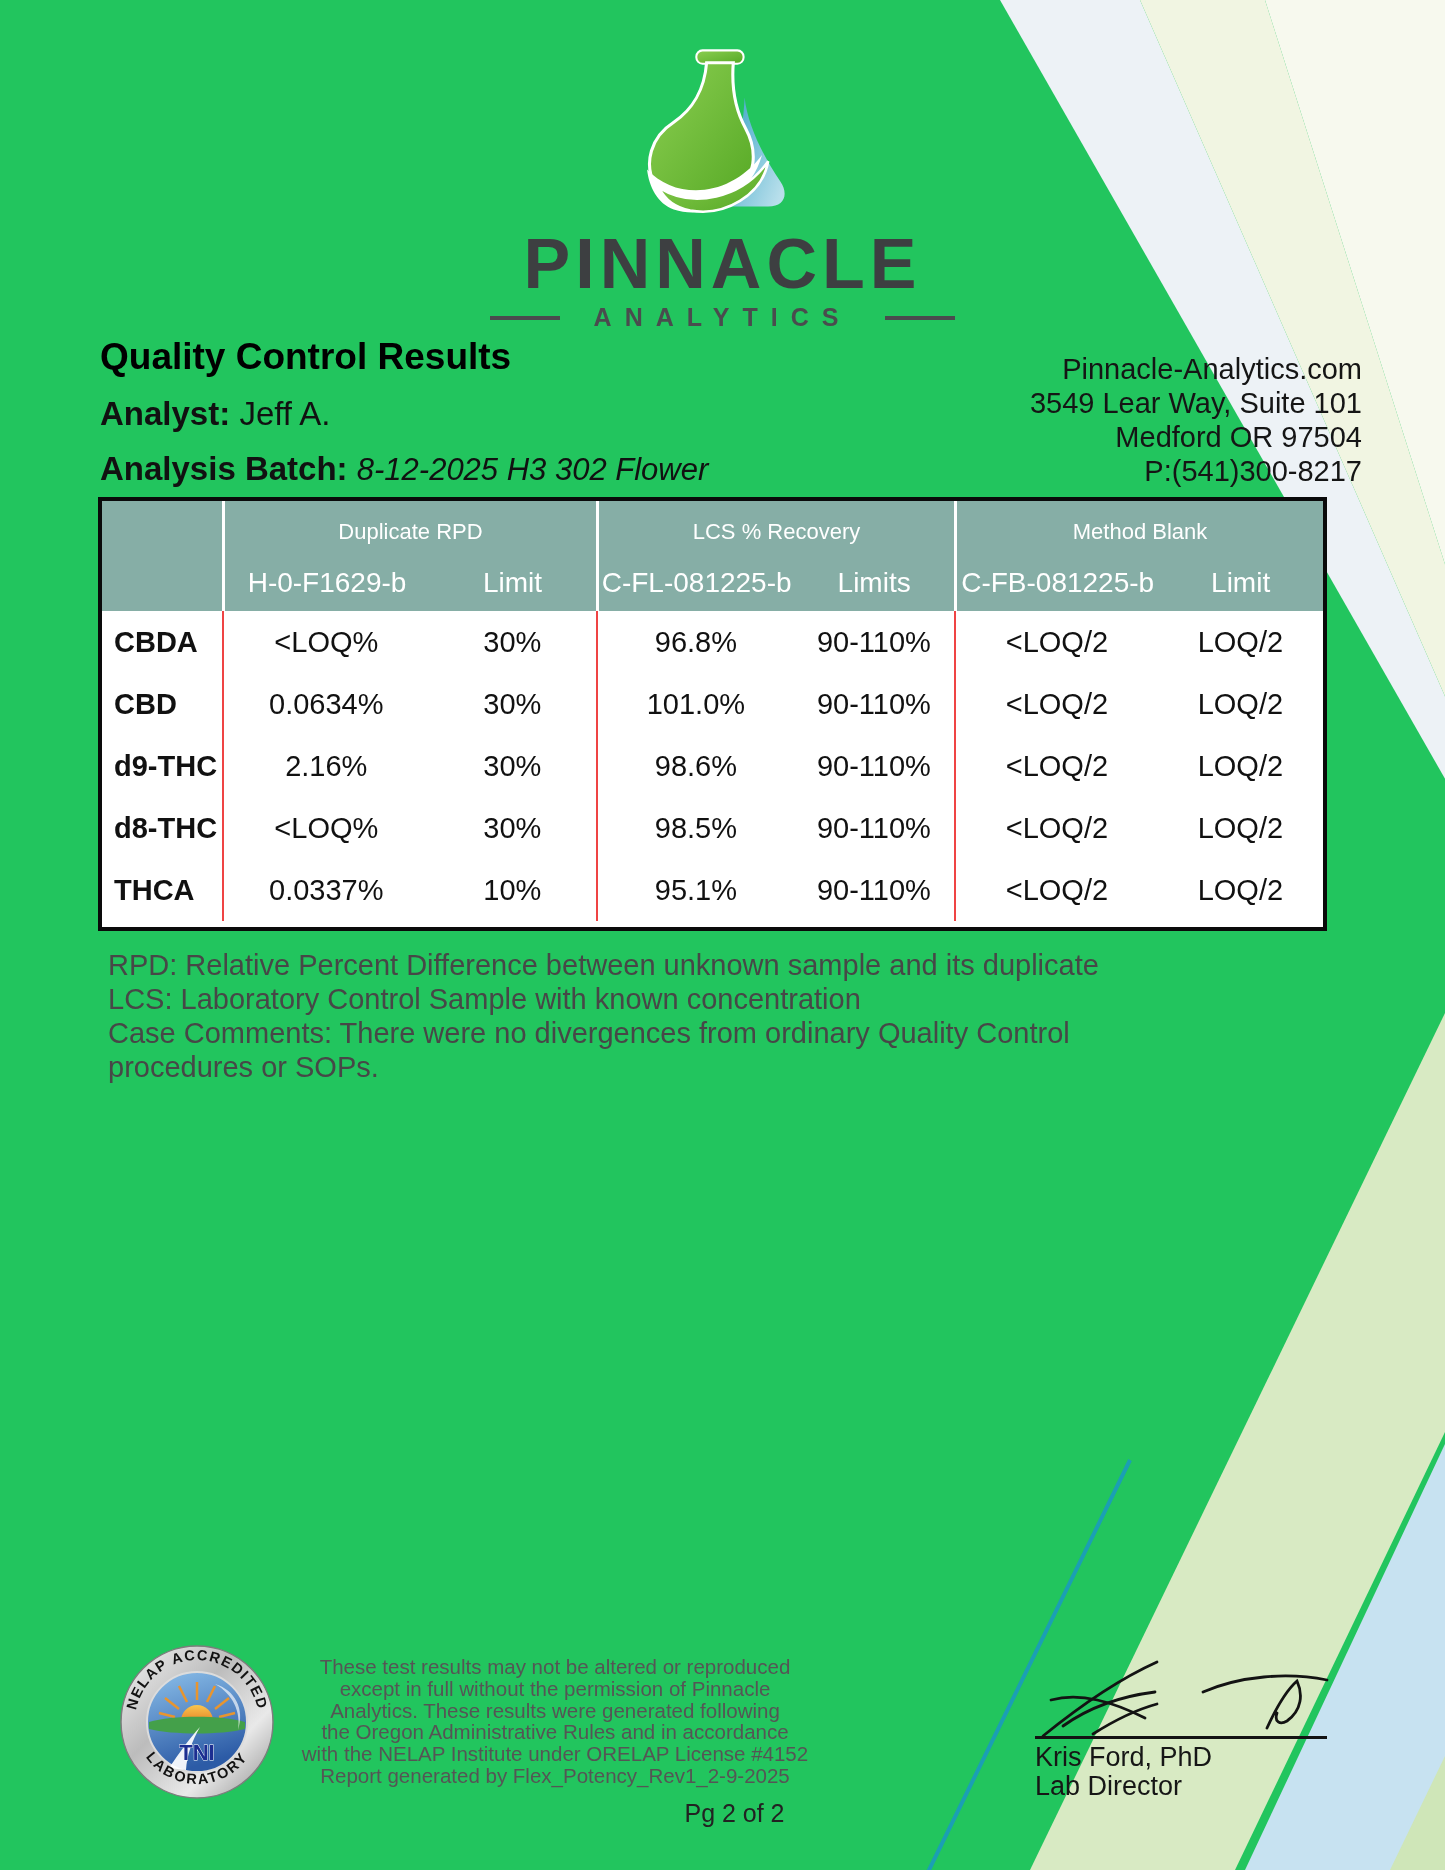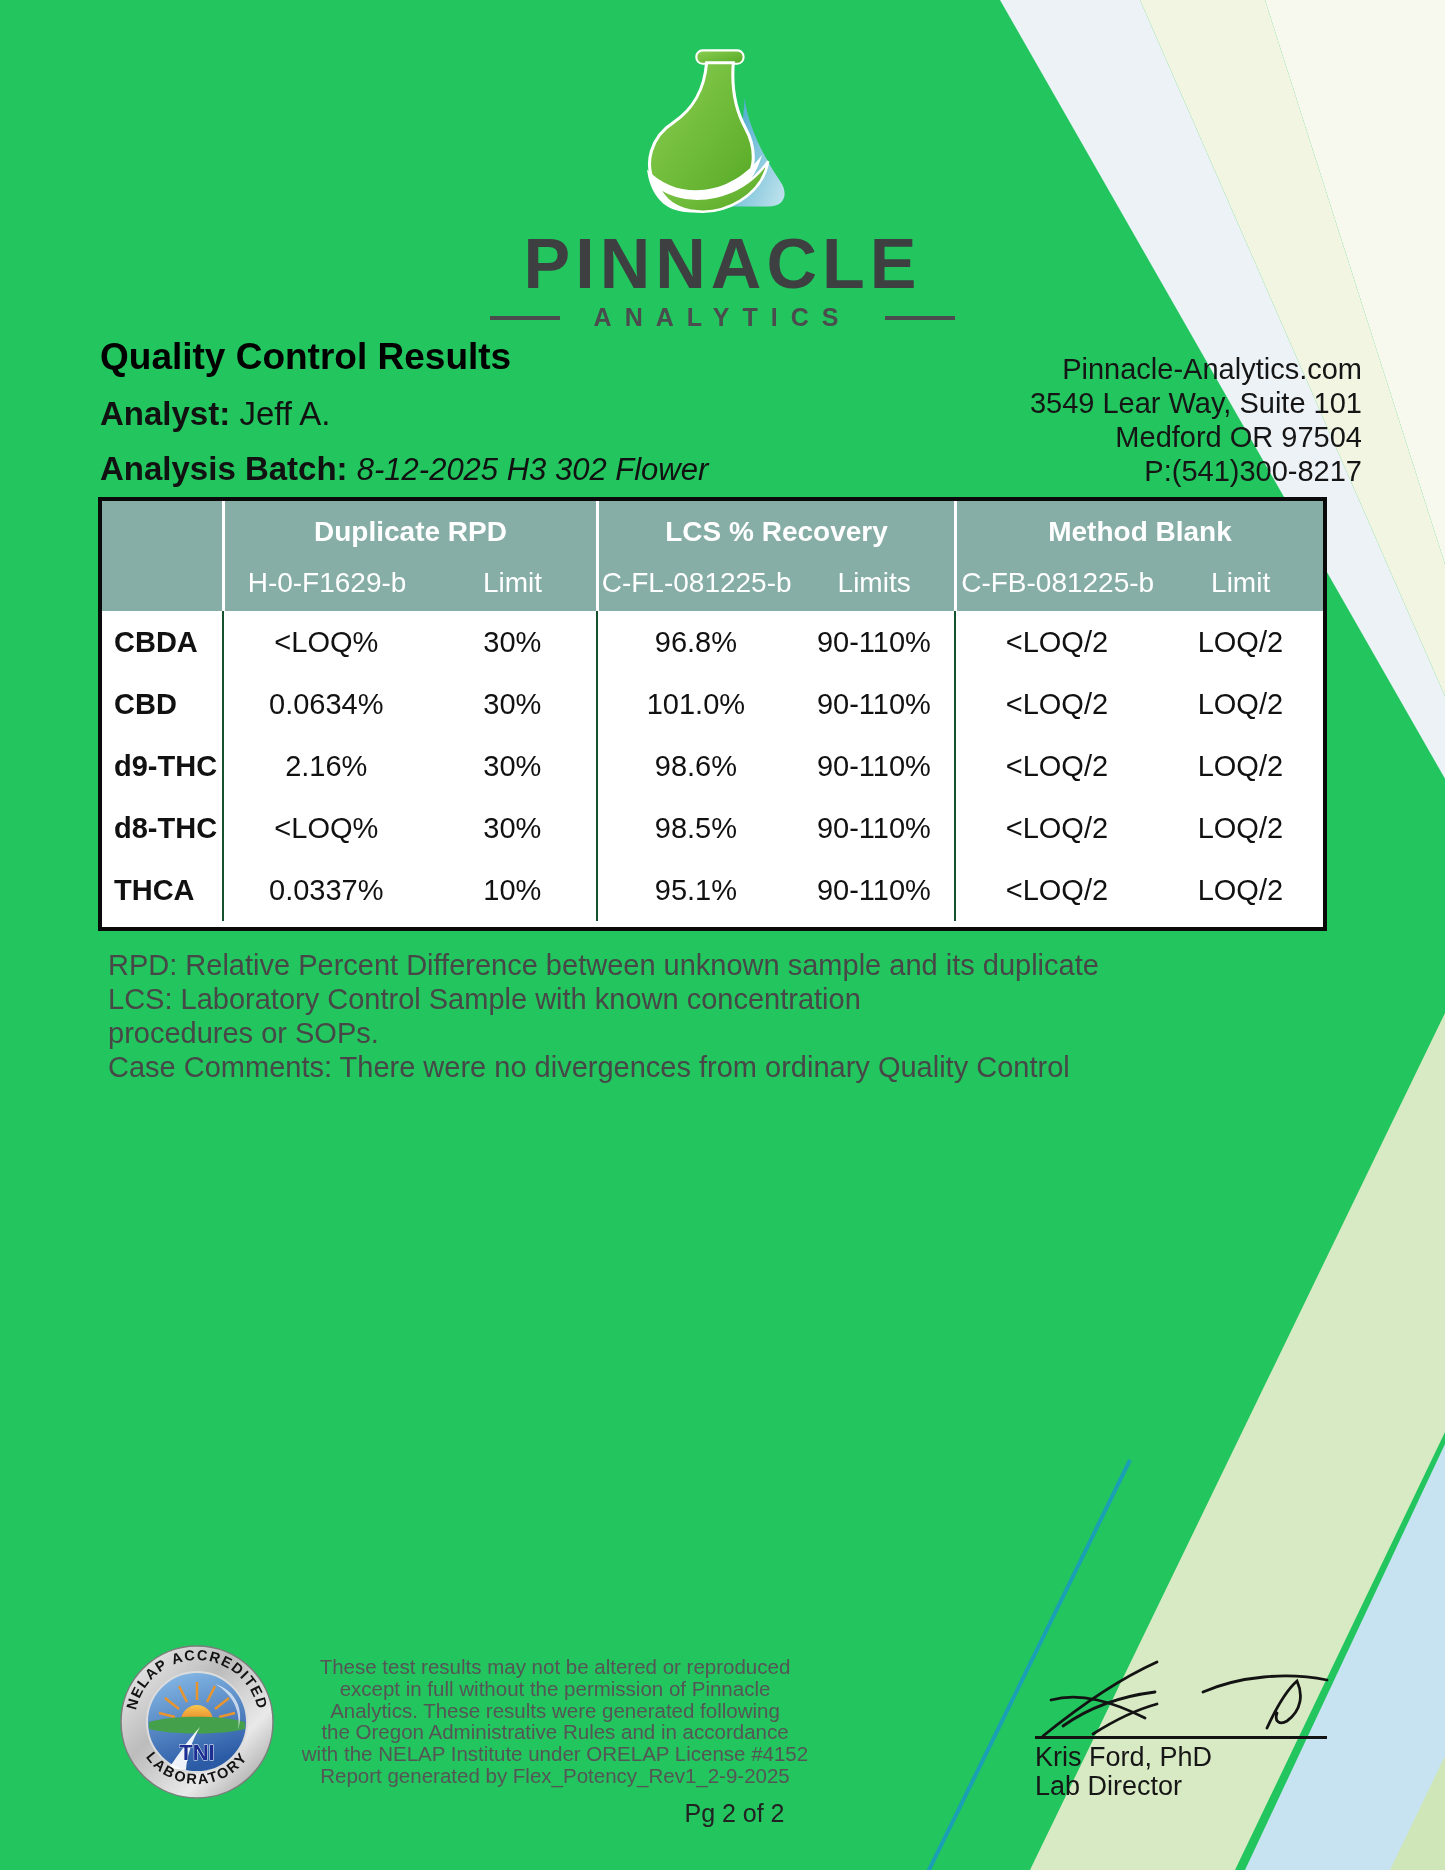--- a/index.html
+++ b/index.html
@@ -39,26 +39,26 @@
   .qc-table{
     position:absolute;left:98px;top:497px;width:1229px;
     border:4px solid #0a0a0a;background:#fff;box-sizing:border-box;
   }
   .qc-header{
     background:var(--table_header,#86aea6);
     display:grid;grid-template-columns:120px 374px 358px 1fr;
   }
   .h-analyte{}
   .h-group{border-left:3px solid #fff;text-align:center;padding-bottom:8px;}
-  .h-title{font-size:28px;font-weight:bold;color:#fff;line-height:62px;}
+  .h-title{font-size:22px;font-weight:normal;color:#fff;line-height:62px;}
   .h-sub{display:grid;grid-template-columns:55% 45%;font-size:28px;color:#fff;line-height:40px;}
   .qc-body{padding-bottom:6px;}
   .row{display:grid;grid-template-columns:120px 374px 358px 1fr;height:62px;}
   .cell-analyte{font-weight:bold;font-size:29px;display:flex;align-items:center;padding-left:12px;}
-  .grp{border-left:2px solid #14532d;display:grid;grid-template-columns:55% 45%;align-items:center;text-align:center;font-size:29px;}
+  .grp{border-left:2px solid #ef4444;display:grid;grid-template-columns:55% 45%;align-items:center;text-align:center;font-size:29px;}
 
   
   .notes{position:absolute;left:108px;top:948px;font-size:29px;line-height:34px;color:#474747;}
 
   
   .seal{position:absolute;left:118px;top:1643px;width:158px;height:158px;}
   .disclaimer{
     position:absolute;left:272px;top:1656px;width:566px;text-align:center;
     font-size:20.5px;line-height:21.8px;color:#555;
   }
@@ -234,22 +234,22 @@
               <span>&lt;LOQ/2</span>
               <span>LOQ/2</span>
             </div>
         </div>
       </div>
     </div>
 
     <div class="notes">
       <div>RPD: Relative Percent Difference between unknown sample and its duplicate</div>
       <div>LCS: Laboratory Control Sample with known concentration</div>
+      <div>Case Comments: There were no divergences from ordinary Quality Control</div>
       <div>procedures or SOPs.</div>
-      <div>Case Comments: There were no divergences from ordinary Quality Control</div>
     </div>
 
     <svg class="seal" viewBox="-79 -79 158 158">
       <defs>
         <linearGradient id="silverG" x1="0" y1="0" x2="1" y2="1">
           <stop offset="0" stop-color="#f4f4f4"></stop>
             <stop offset="0.4" stop-color="#bcbcbc"></stop>
           <stop offset="0.7" stop-color="#e9e9e9"></stop>
             <stop offset="1" stop-color="#8f8f8f"></stop>
         </linearGradient>

